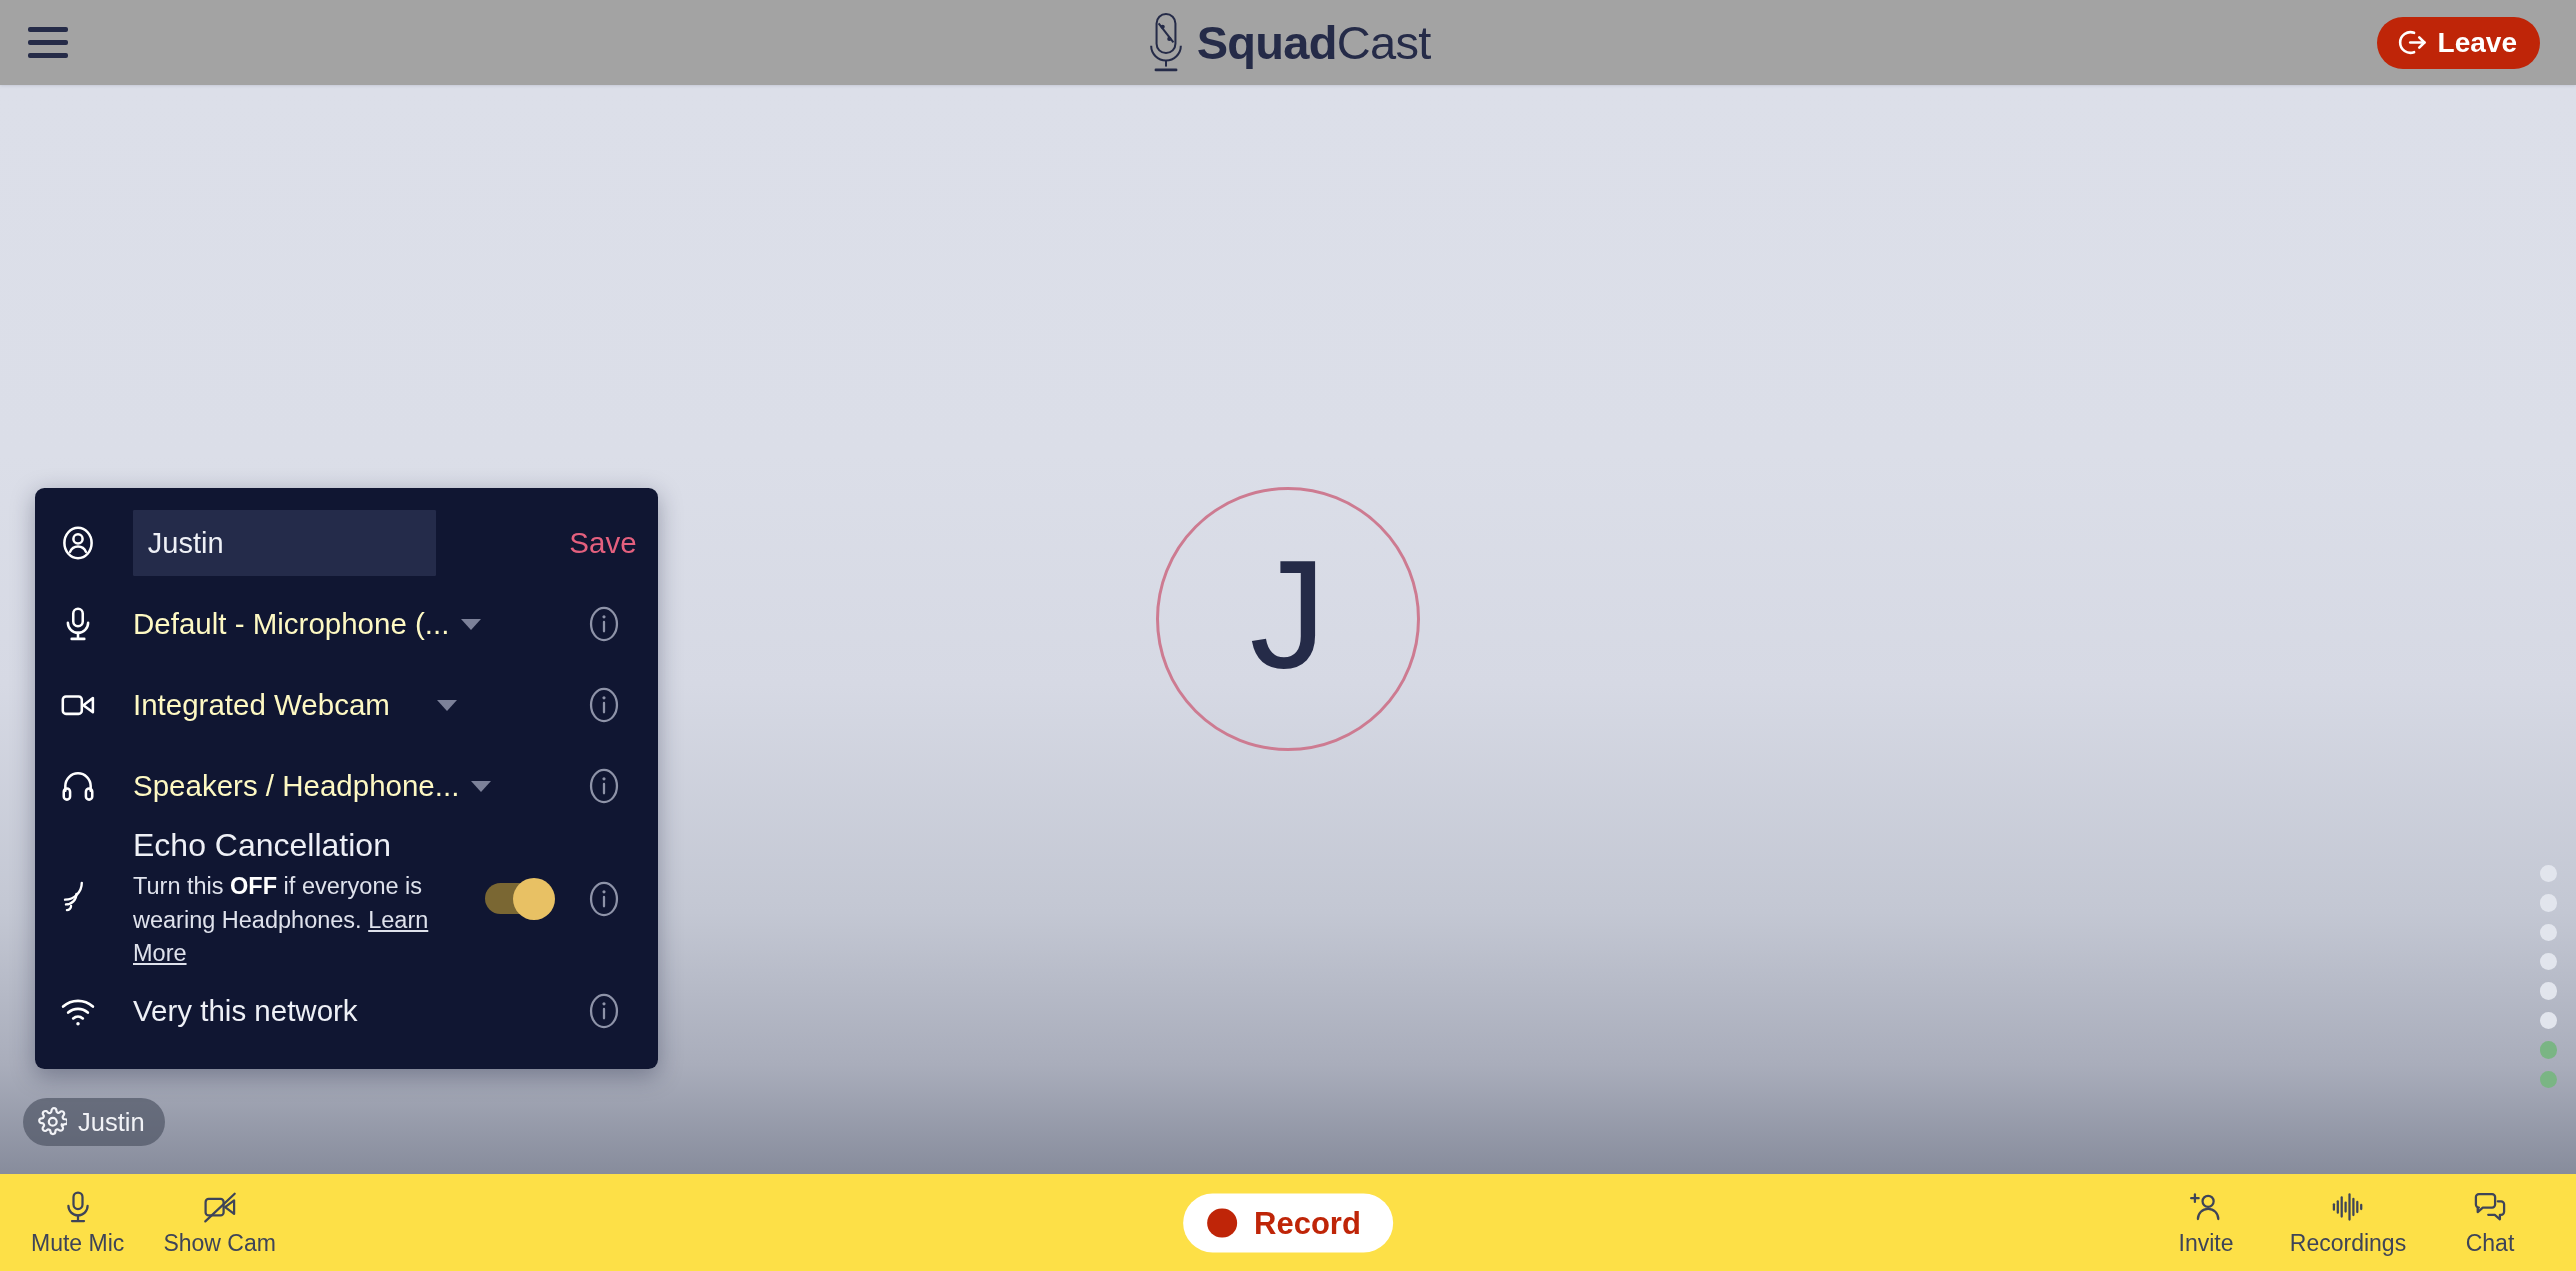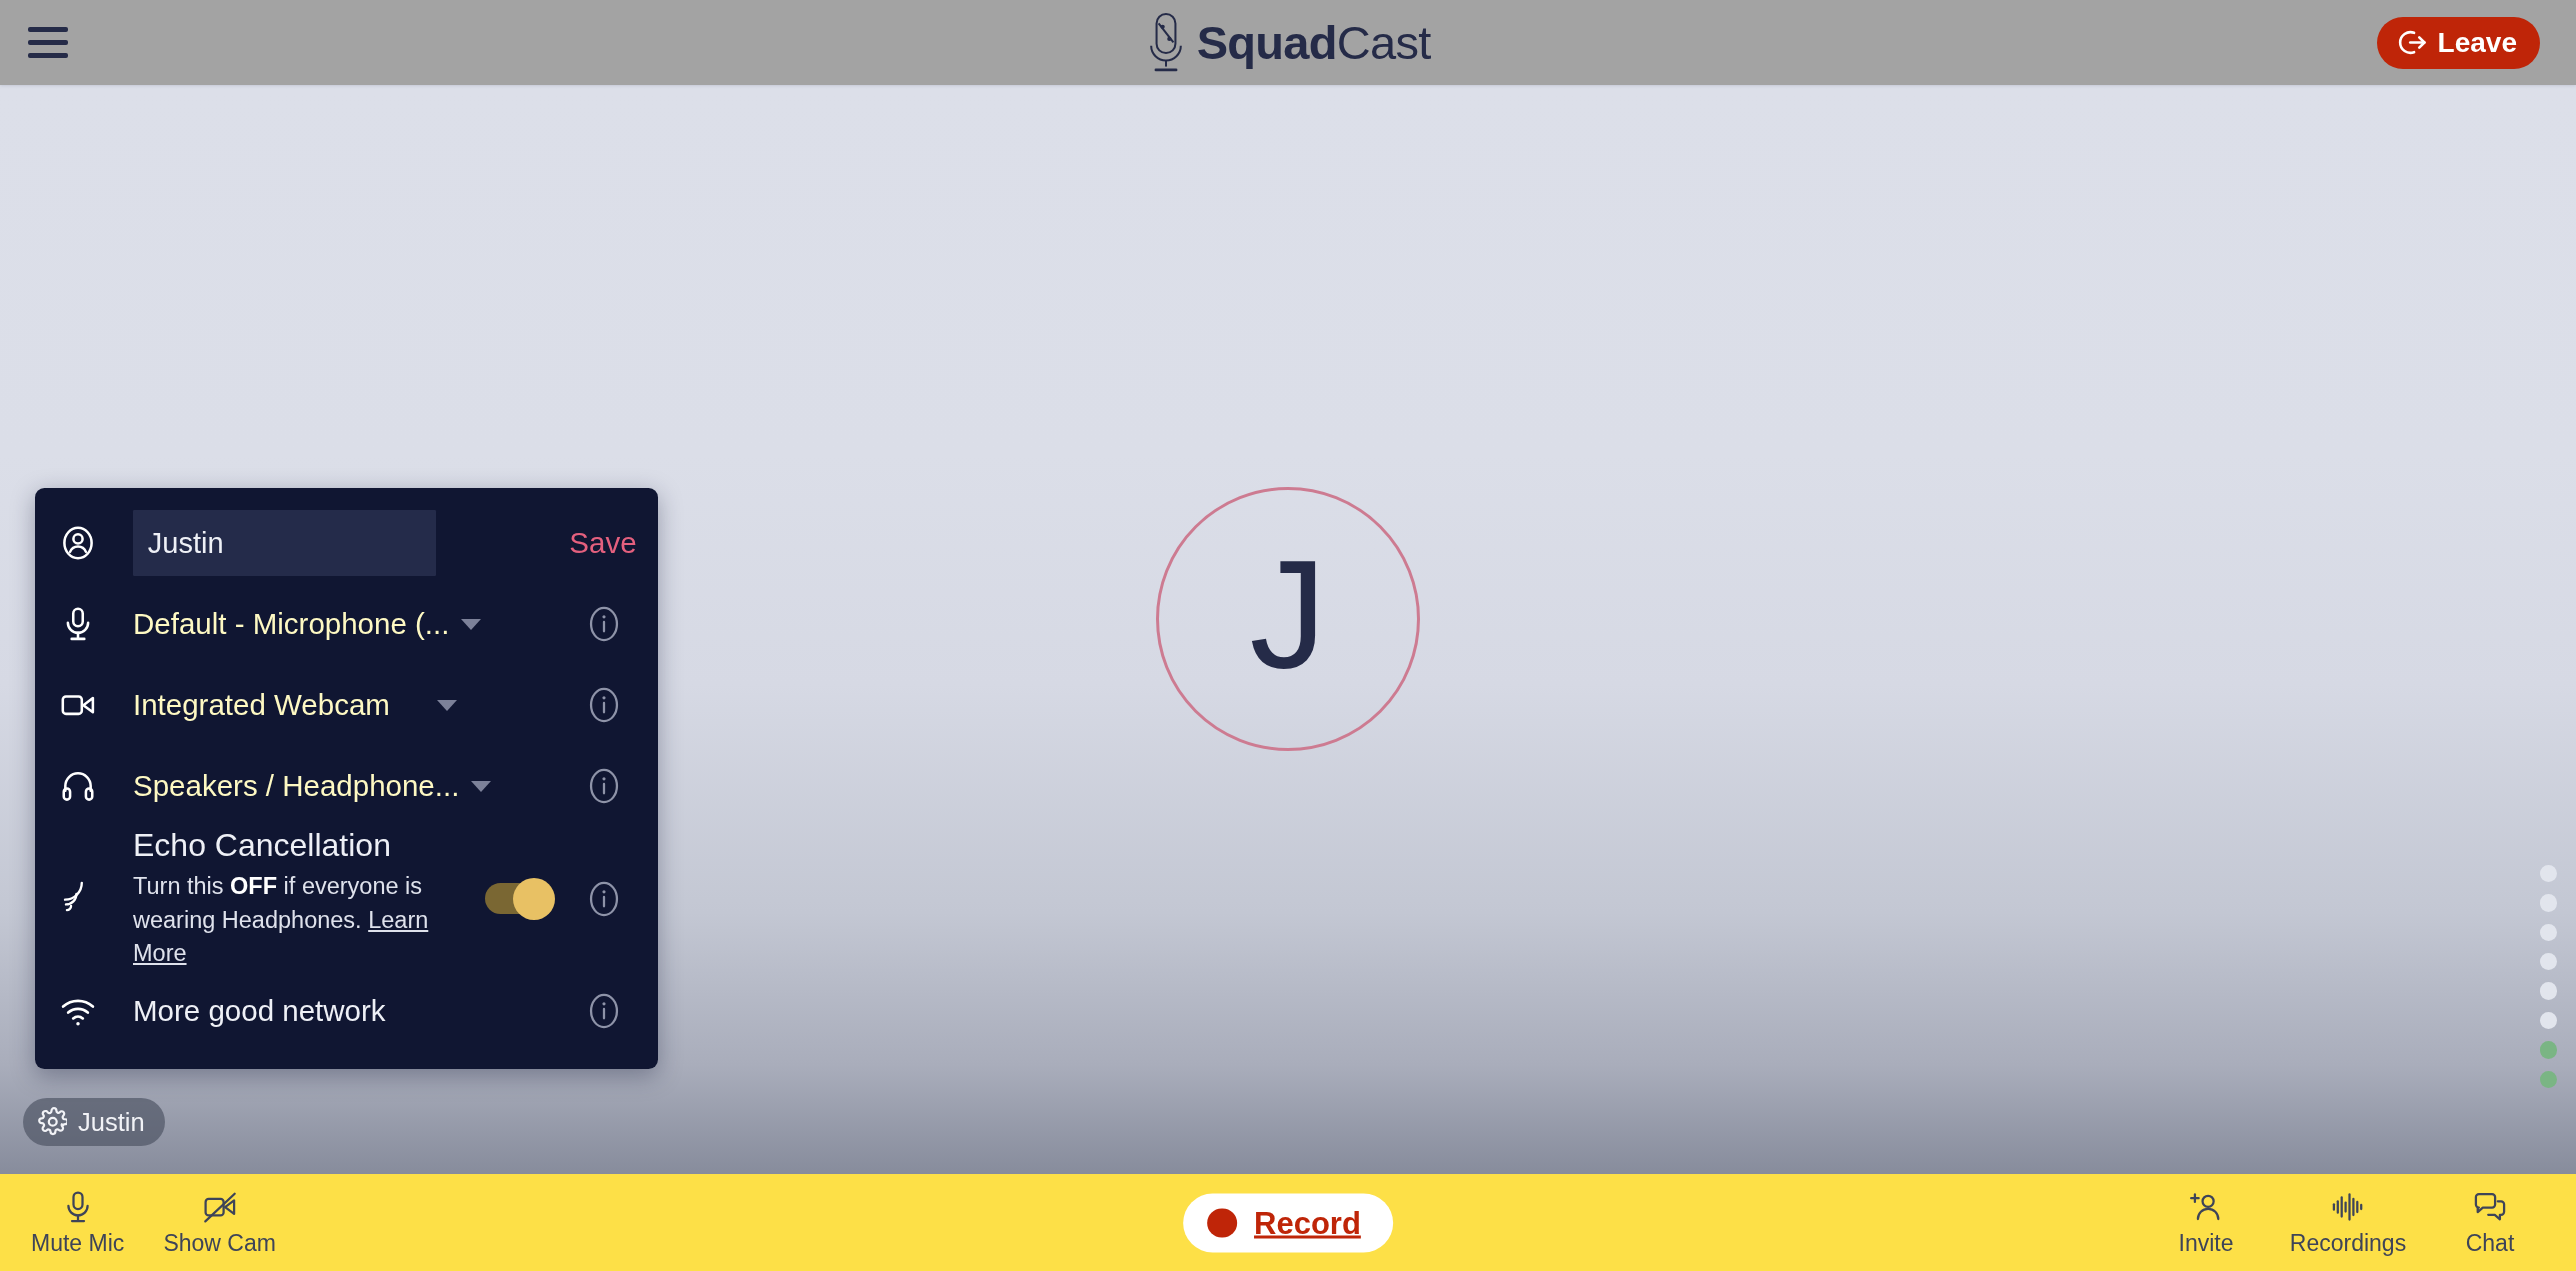--- a/index.html
+++ b/index.html
@@ -363,21 +363,20 @@
   .record-dot {
     width: 29.5px; height: 29.5px;
     border-radius: 50%;
     background: #bf2508;
   }
   .record-label {
     font-size: 31px;
     font-weight: 700;
     color: #bf2508;
     white-space: nowrap;
-    text-decoration: underline;
   }
 </style>
 </head>
 <body>
 
 <div class="app">
 
   <div class="header">
 
     <div class="hamburger">
@@ -562,21 +561,21 @@
       <div class="row">
         <div class="row-icon">
           <svg viewBox="0 0 24 24" fill="none" stroke="#ffffff" stroke-width="1.7" stroke-linecap="round">
             <path d="M2.6 9.2a14 14 0 0 1 18.8 0"></path>
             <path d="M5.8 13a9.4 9.4 0 0 1 12.4 0"></path>
             <path d="M9 16.7a4.6 4.6 0 0 1 6 0"></path>
             <circle cx="12" cy="20" r="1.1" fill="#ffffff" stroke="none"></circle>
           </svg>
         </div>
         <div class="row-main">
-          <span class="network-label">More good network</span>
+          <span class="network-label">Very this network</span>
         </div>
         <div class="row-info">
           <span>
             <svg viewBox="0 0 24 24" fill="none" stroke="currentColor" stroke-width="1.3" stroke-linecap="round">
               <ellipse cx="12" cy="12" rx="7.4" ry="9.2"></ellipse>
               <path d="M12 10.8v5.4"></path>
               <circle cx="12" cy="7.9" r="0.9" fill="currentColor" stroke="none"></circle>
             </svg>
           </span>
         </div>

